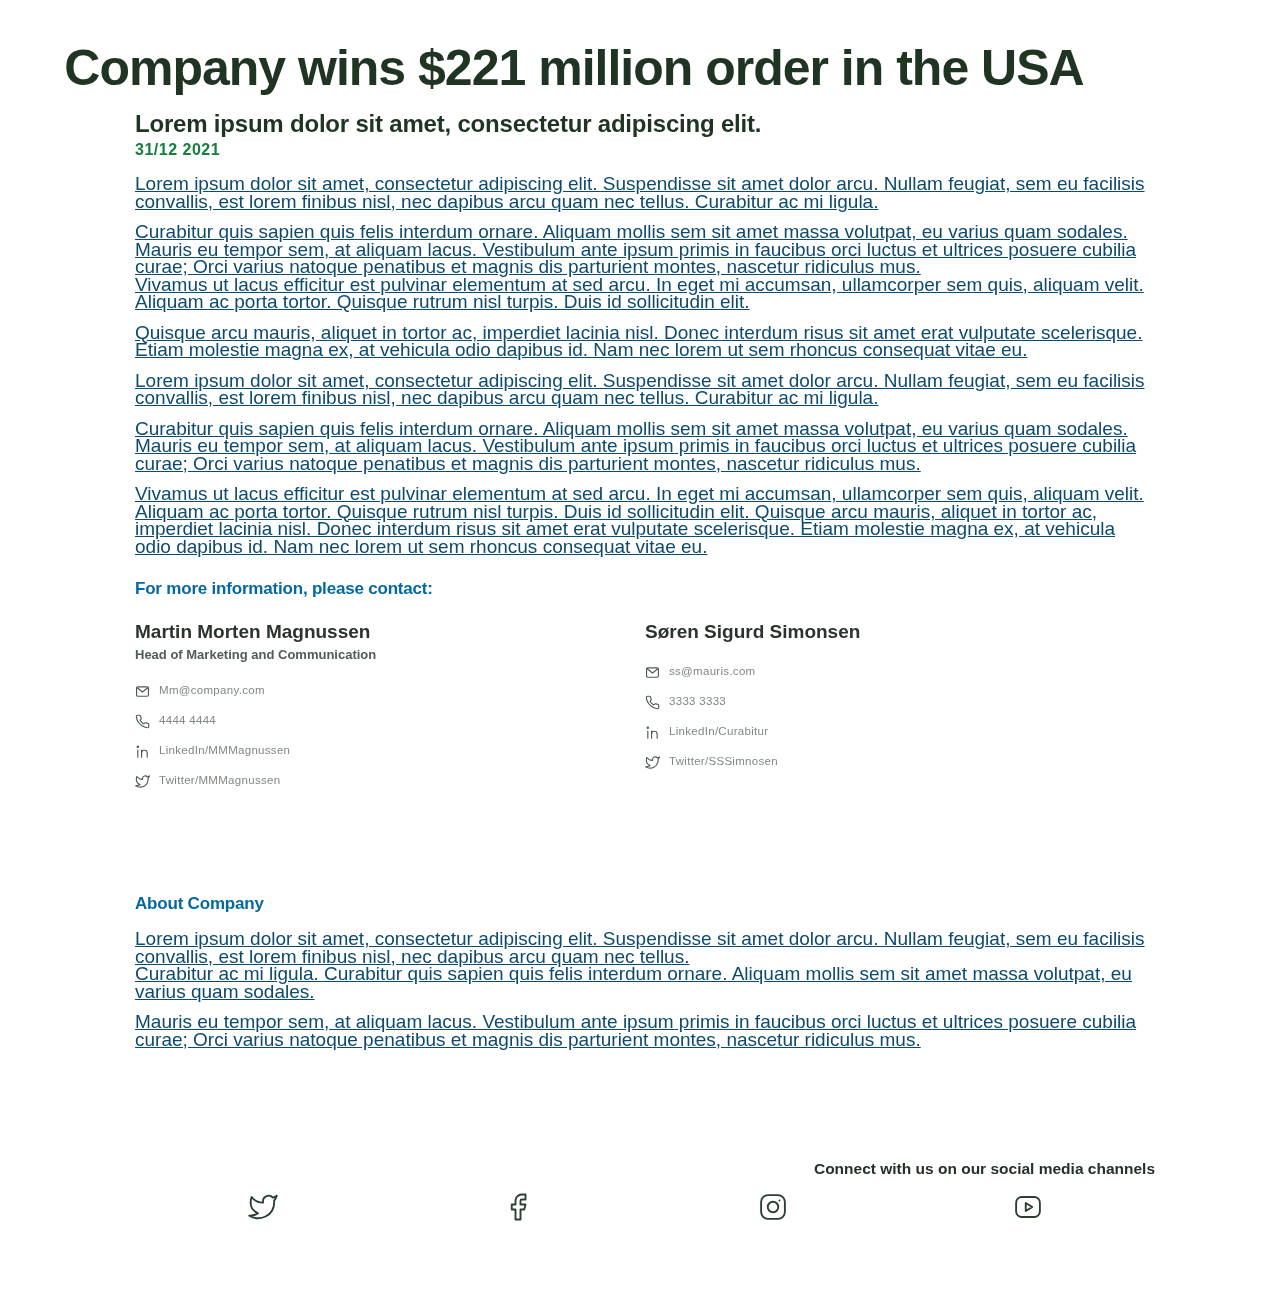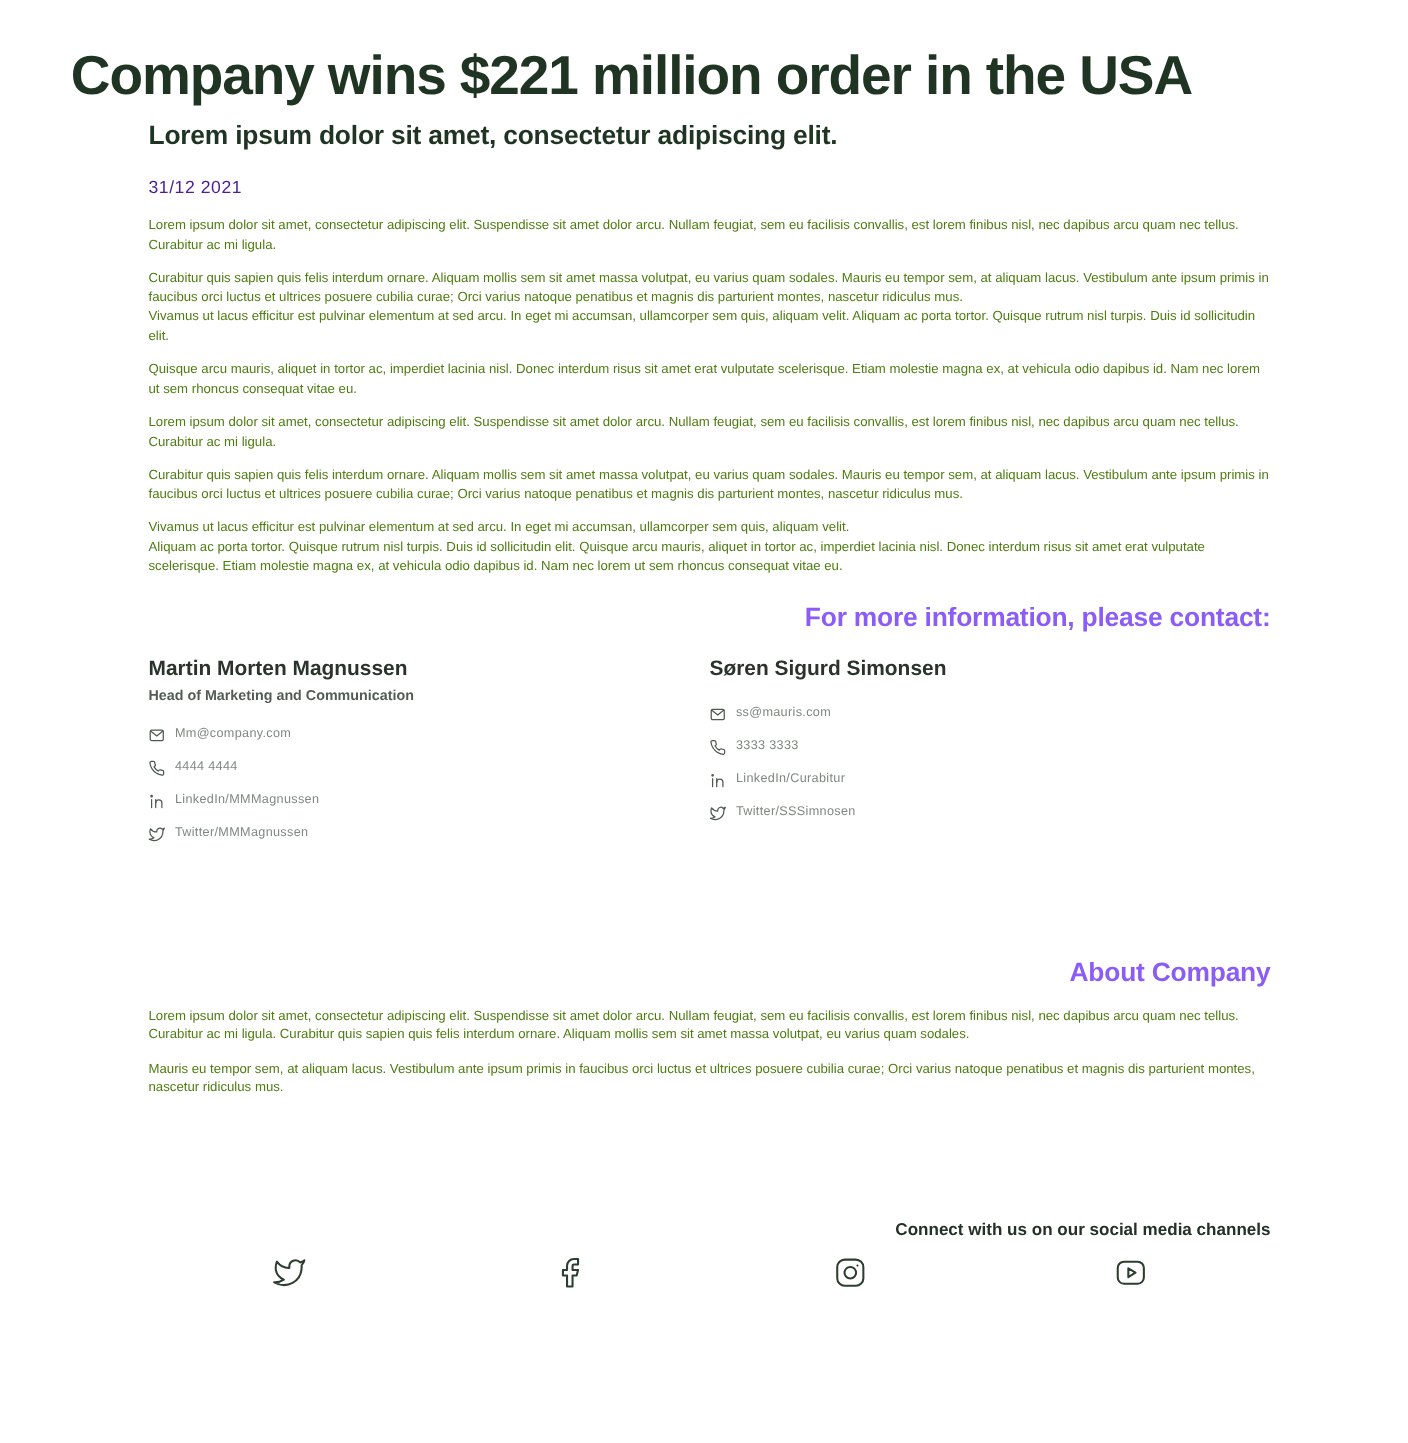--- a/index.html
+++ b/index.html
@@ -15,31 +15,31 @@
     margin-top:40px; text-align:center;
     font-size:50px; line-height:1.12; font-weight:bold; letter-spacing:-1px;
     color:#1f3422; font-family:"Liberation Sans", sans-serif;
   }
   .content { margin-left:135px; width:1020px; }
 
   h2.subtitle {
     margin-top:14px; font-size:24px; font-weight:bold; color:#1f3422; letter-spacing:-0.2px;
   }
   .date {
-    margin-top:24px; font-size:16px; font-weight:400; color:#4c1d95; letter-spacing:0.5px;
+    margin-top:3px; font-size:16px; font-weight:700; color:#15803d; letter-spacing:0.5px;
   }
 
   .article, .about-body { margin-top:16px; }
   .article p, .about-body p {
-    font-size:12px; line-height:17.5px; color:#4d7c0f; margin-bottom:13px;
+    font-size:19px; line-height:17.5px; color:#0c4a6e; margin-bottom:13px;text-decoration:underline;
   }
   .article p:last-child, .about-body p:last-child { margin-bottom:0; }
 
   h3.section-heading {
-    font-size:24px; font-weight:bold; color:#8b5cf6; letter-spacing:-0.2px;text-align:right;
+    font-size:17px; font-weight:bold; color:#0369a1; letter-spacing:-0.2px;
   }
   .contact-heading { margin-top:24px; }
 
   .contacts { margin-top:22px; display:flex; }
   .contact-card { width:517px; }
   .contact-name { font-size:19px; font-weight:bold; color:#2b342c; }
   .contact-title { margin-top:4px; font-size:13px; font-weight:bold; color:#525c54; }
   .contact-rows { margin-top:22px; }
   .contact-row { display:flex; align-items:flex-start; margin-bottom:15px; height:15px; cursor:pointer; }
   .contact-row .cicon { width:15px; height:15px; color:#4d594f; flex:0 0 15px; display:flex; align-items:center; }

